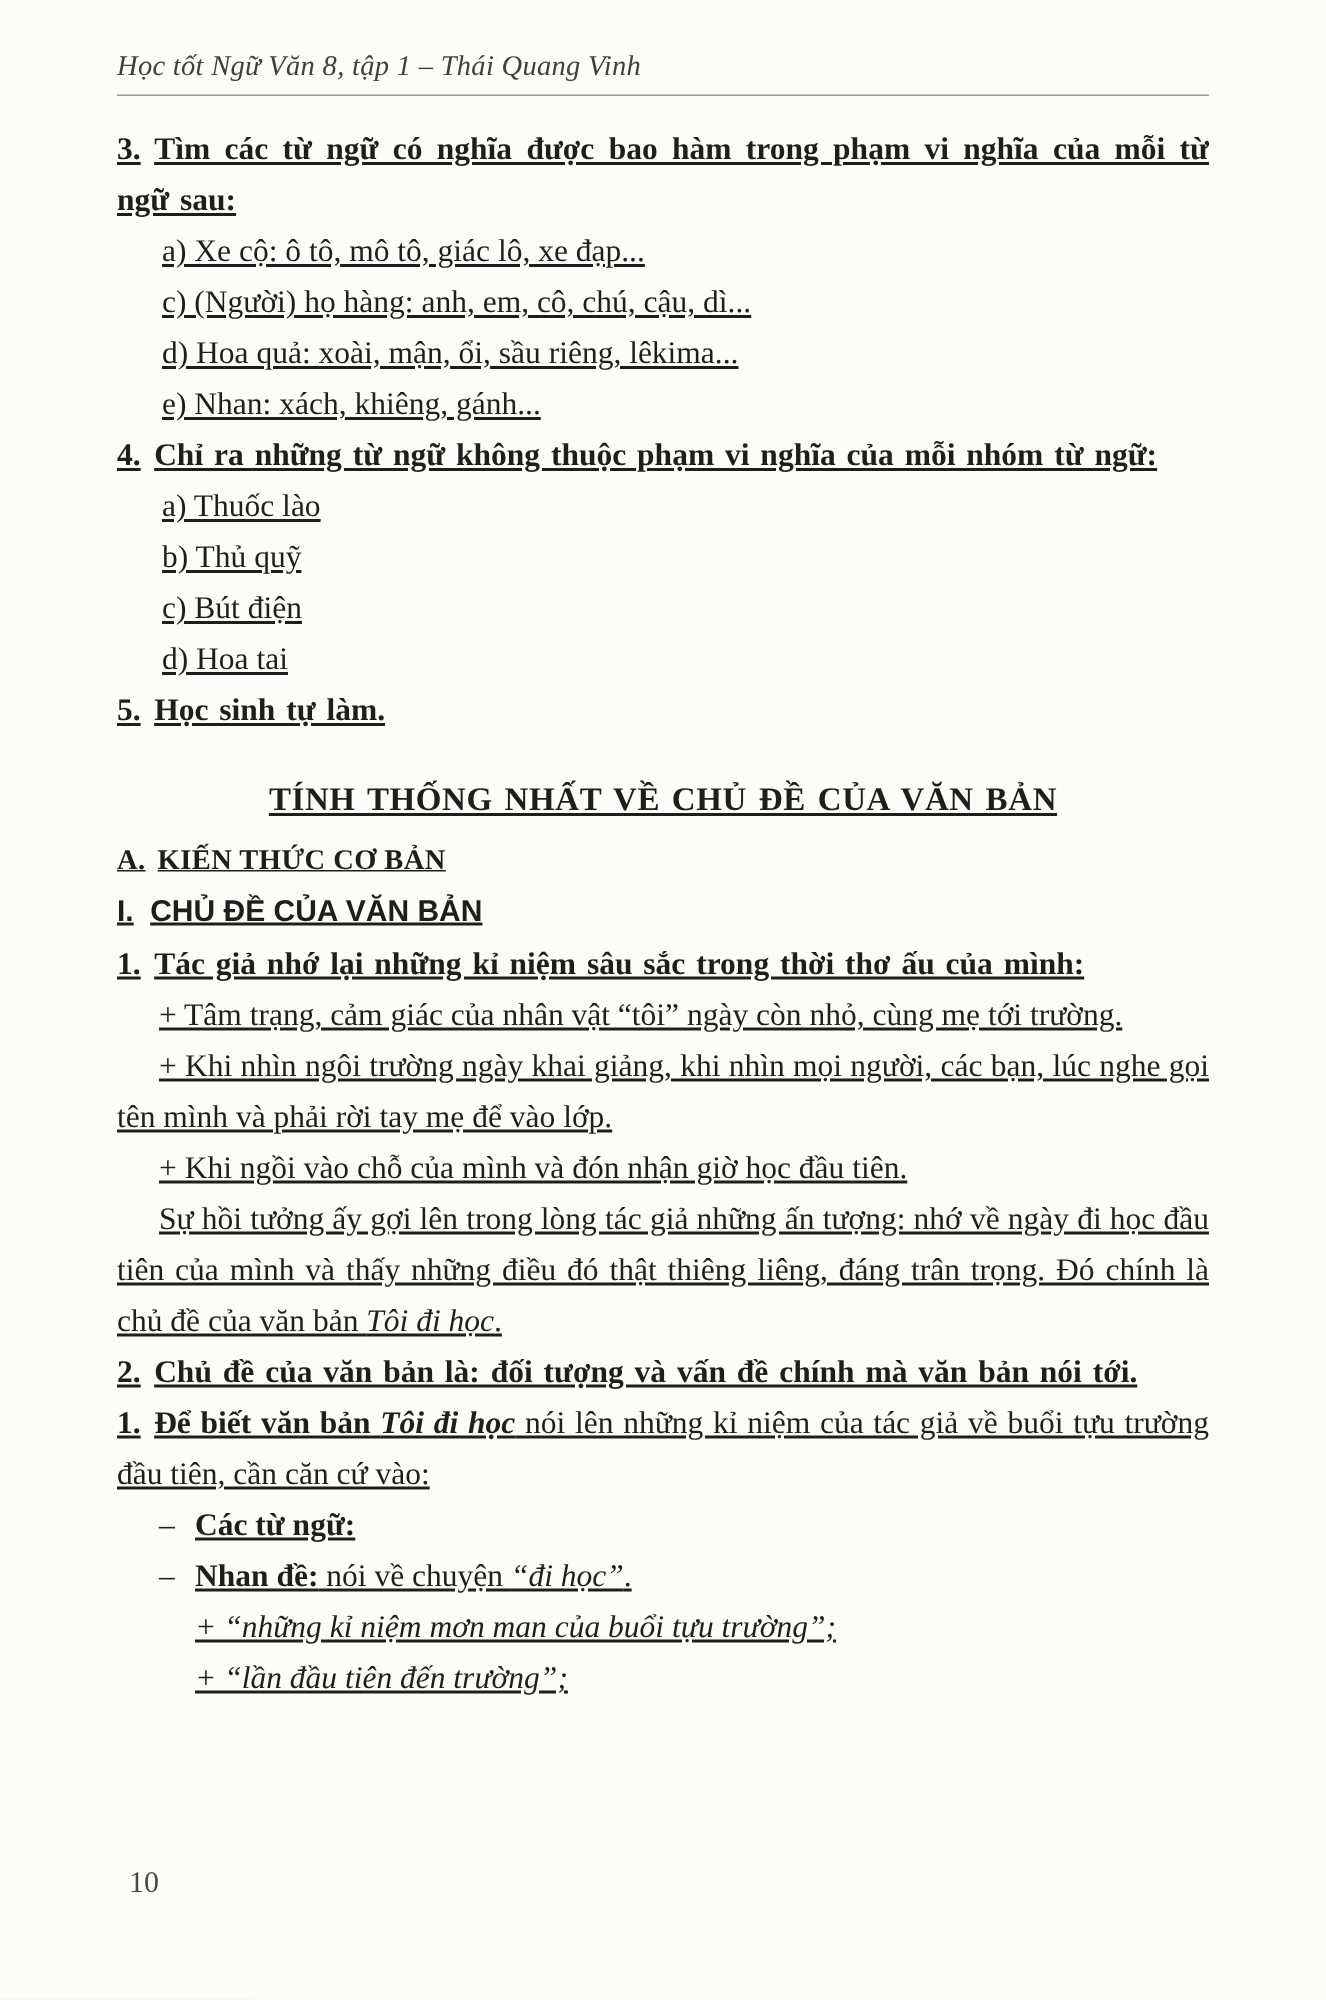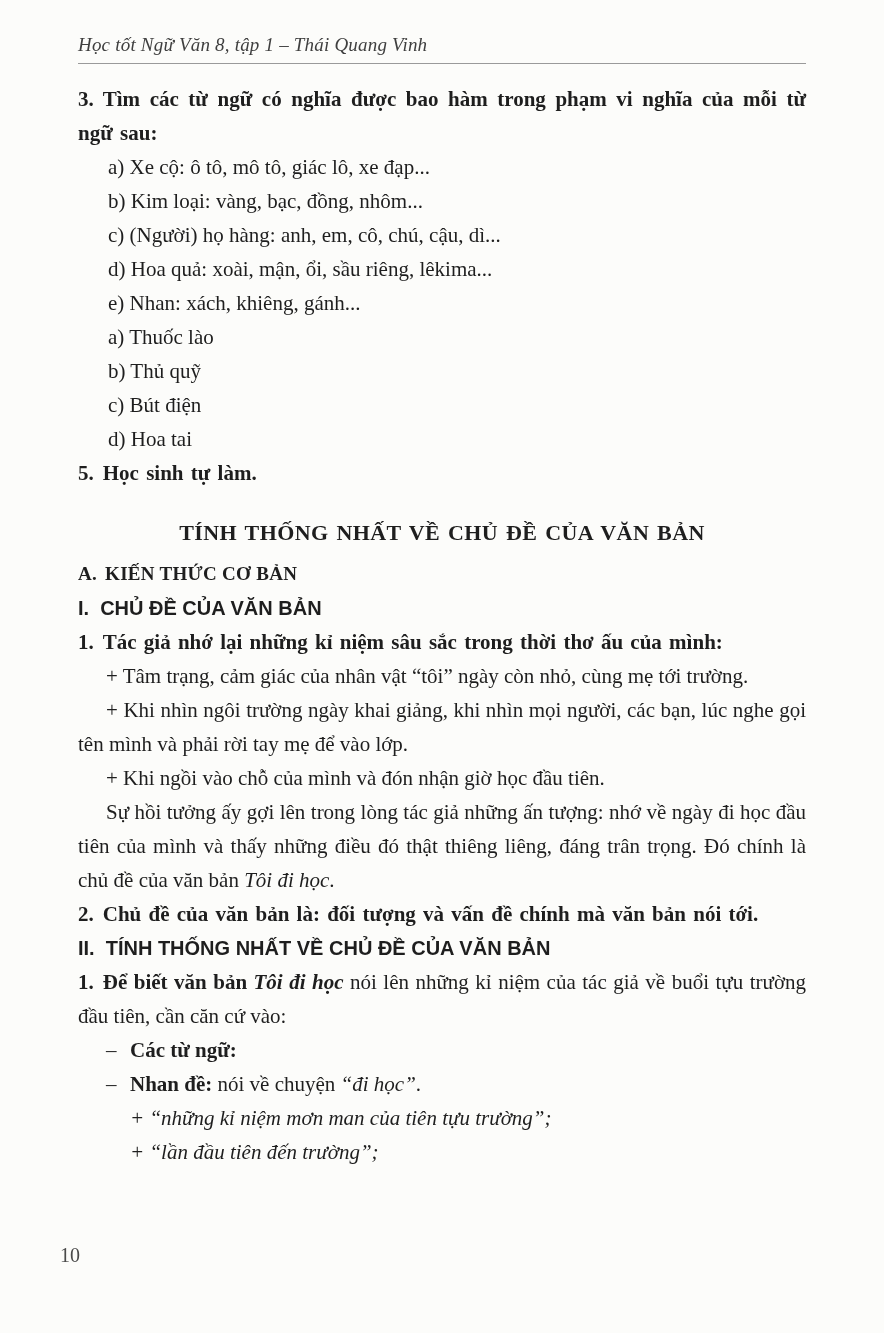--- a/index.html
+++ b/index.html
@@ -24,20 +24,21 @@
   .head-text {
     font-style: italic;
     font-size: 19px;
     color: #3f3f3f;
     letter-spacing: .2px;
   }
   .content {
     padding: 18px 78px 0;
     font-size: 21px;
     line-height: 34px;
+    text-decoration: underline;
   }
   .content p { margin: 0; }
   .justify { text-align: justify; }
   .h-bold { font-weight: bold; word-spacing: 2px; }
   .num { margin-right: 9px; }
   .sub { padding-left: 30px; }
   .options-row {
     display: flex;
     justify-content: space-between;
     padding: 0 45px 0 30px;
@@ -60,46 +61,46 @@
     margin: 4px 0 5px;
   }
   .part-heading .num { margin-right: 11px; }
   .indent { text-indent: 28px; }
   .dash-item { padding-left: 28px; margin-top: 3px; }
   .dash { display: inline-block; width: 24px; }
   .quote { font-style: italic; padding-left: 52px; margin-top: 3px; }
   .bi { font-weight: bold; font-style: italic; }
   .page-number {
     position: absolute;
-    left: 60px;
+    left: 86px;
     bottom: 66px;
     font-size: 20px;
     color: #4a4a4a;
   }
 </style>
 </head>
 <body>
 
 <div class="page">
 
   <header class="running-head">
     <div class="head-inner">
       <span class="head-text">Học tốt Ngữ Văn 8, tập 1 – Thái Quang Vinh</span>
     </div>
   </header>
 
   <main class="content">
 
     <p class="h-bold justify"><b class="num">3.</b><b>Tìm các từ ngữ có nghĩa được bao hàm trong phạm vi nghĩa của mỗi từ ngữ sau:</b></p>
     <p class="sub">a) Xe cộ: ô tô, mô tô, giác lô, xe đạp...</p>
-    <p class="sub">b) Kim loại: vàng, bạc, đồng, nhôm...</p>
     <p class="sub">c) (Người) họ hàng: anh, em, cô, chú, cậu, dì...</p>
     <p class="sub">d) Hoa quả: xoài, mận, ổi, sầu riêng, lêkima...</p>
     <p class="sub">e) Nhan: xách, khiêng, gánh...</p>
 
+    <p class="h-bold justify"><b class="num">4.</b><b>Chỉ ra những từ ngữ không thuộc phạm vi nghĩa của mỗi nhóm từ ngữ:</b></p>
     <div class="options-row">
       <span>a) Thuốc lào</span>
       <span>b) Thủ quỹ</span>
       <span>c) Bút điện</span>
       <span>d) Hoa tai</span>
     </div>
 
     <p class="h-bold"><b class="num">5.</b><b>Học sinh tự làm.</b></p>
 
     <h2 class="lesson-title">TÍNH THỐNG NHẤT VỀ CHỦ ĐỀ CỦA VĂN BẢN</h2>
@@ -111,28 +112,27 @@
     <p class="h-bold justify"><b class="num">1.</b><b>Tác giả nhớ lại những kỉ niệm sâu sắc trong thời thơ ấu của mình:</b></p>
 
     <p class="indent justify">+ Tâm trạng, cảm giác của nhân vật “tôi” ngày còn nhỏ, cùng mẹ tới trường.</p>
     <p class="indent justify">+ Khi nhìn ngôi trường ngày khai giảng, khi nhìn mọi người, các bạn, lúc nghe gọi tên mình và phải rời tay mẹ để vào lớp.</p>
     <p class="indent justify">+ Khi ngồi vào chỗ của mình và đón nhận giờ học đầu tiên.</p>
 
     <p class="indent justify"><span>Sự hồi tưởng ấy gợi lên trong lòng tác giả những ấn tượng: nhớ về ngày đi học đầu tiên của mình và thấy những điều đó thật thiêng liêng, đáng trân trọng. Đó chính là chủ đề của văn bản </span><i>Tôi đi học</i><span>.</span></p>
 
     <p class="h-bold justify"><b class="num">2.</b><b>Chủ đề của văn bản là: đối tượng và vấn đề chính mà văn bản nói tới.</b></p>
 
-    <p class="part-heading"><span class="num">II.</span><span>TÍNH THỐNG NHẤT VỀ CHỦ ĐỀ CỦA VĂN BẢN</span></p>
 
     <p class="justify"><b class="num">1.</b><b>Để biết văn bản </b><span class="bi">Tôi đi học</span><span> nói lên những kỉ niệm của tác giả về buổi tựu trường đầu tiên, cần căn cứ vào:</span></p>
 
     <p class="dash-item"><span class="dash">–</span><b>Các từ ngữ:</b></p>
 
     <p class="dash-item"><span class="dash">–</span><b>Nhan đề:</b><span> nói về chuyện </span><i>“đi học”</i><span>.</span></p>
 
-    <p class="quote">+ “những kỉ niệm mơn man của tiên tựu trường”;</p>
+    <p class="quote">+ “những kỉ niệm mơn man của buổi tựu trường”;</p>
     <p class="quote">+ “lần đầu tiên đến trường”;</p>
 
   </main>
 
   <div class="page-number">10</div>
 
 </div>
 
 </body></html>

